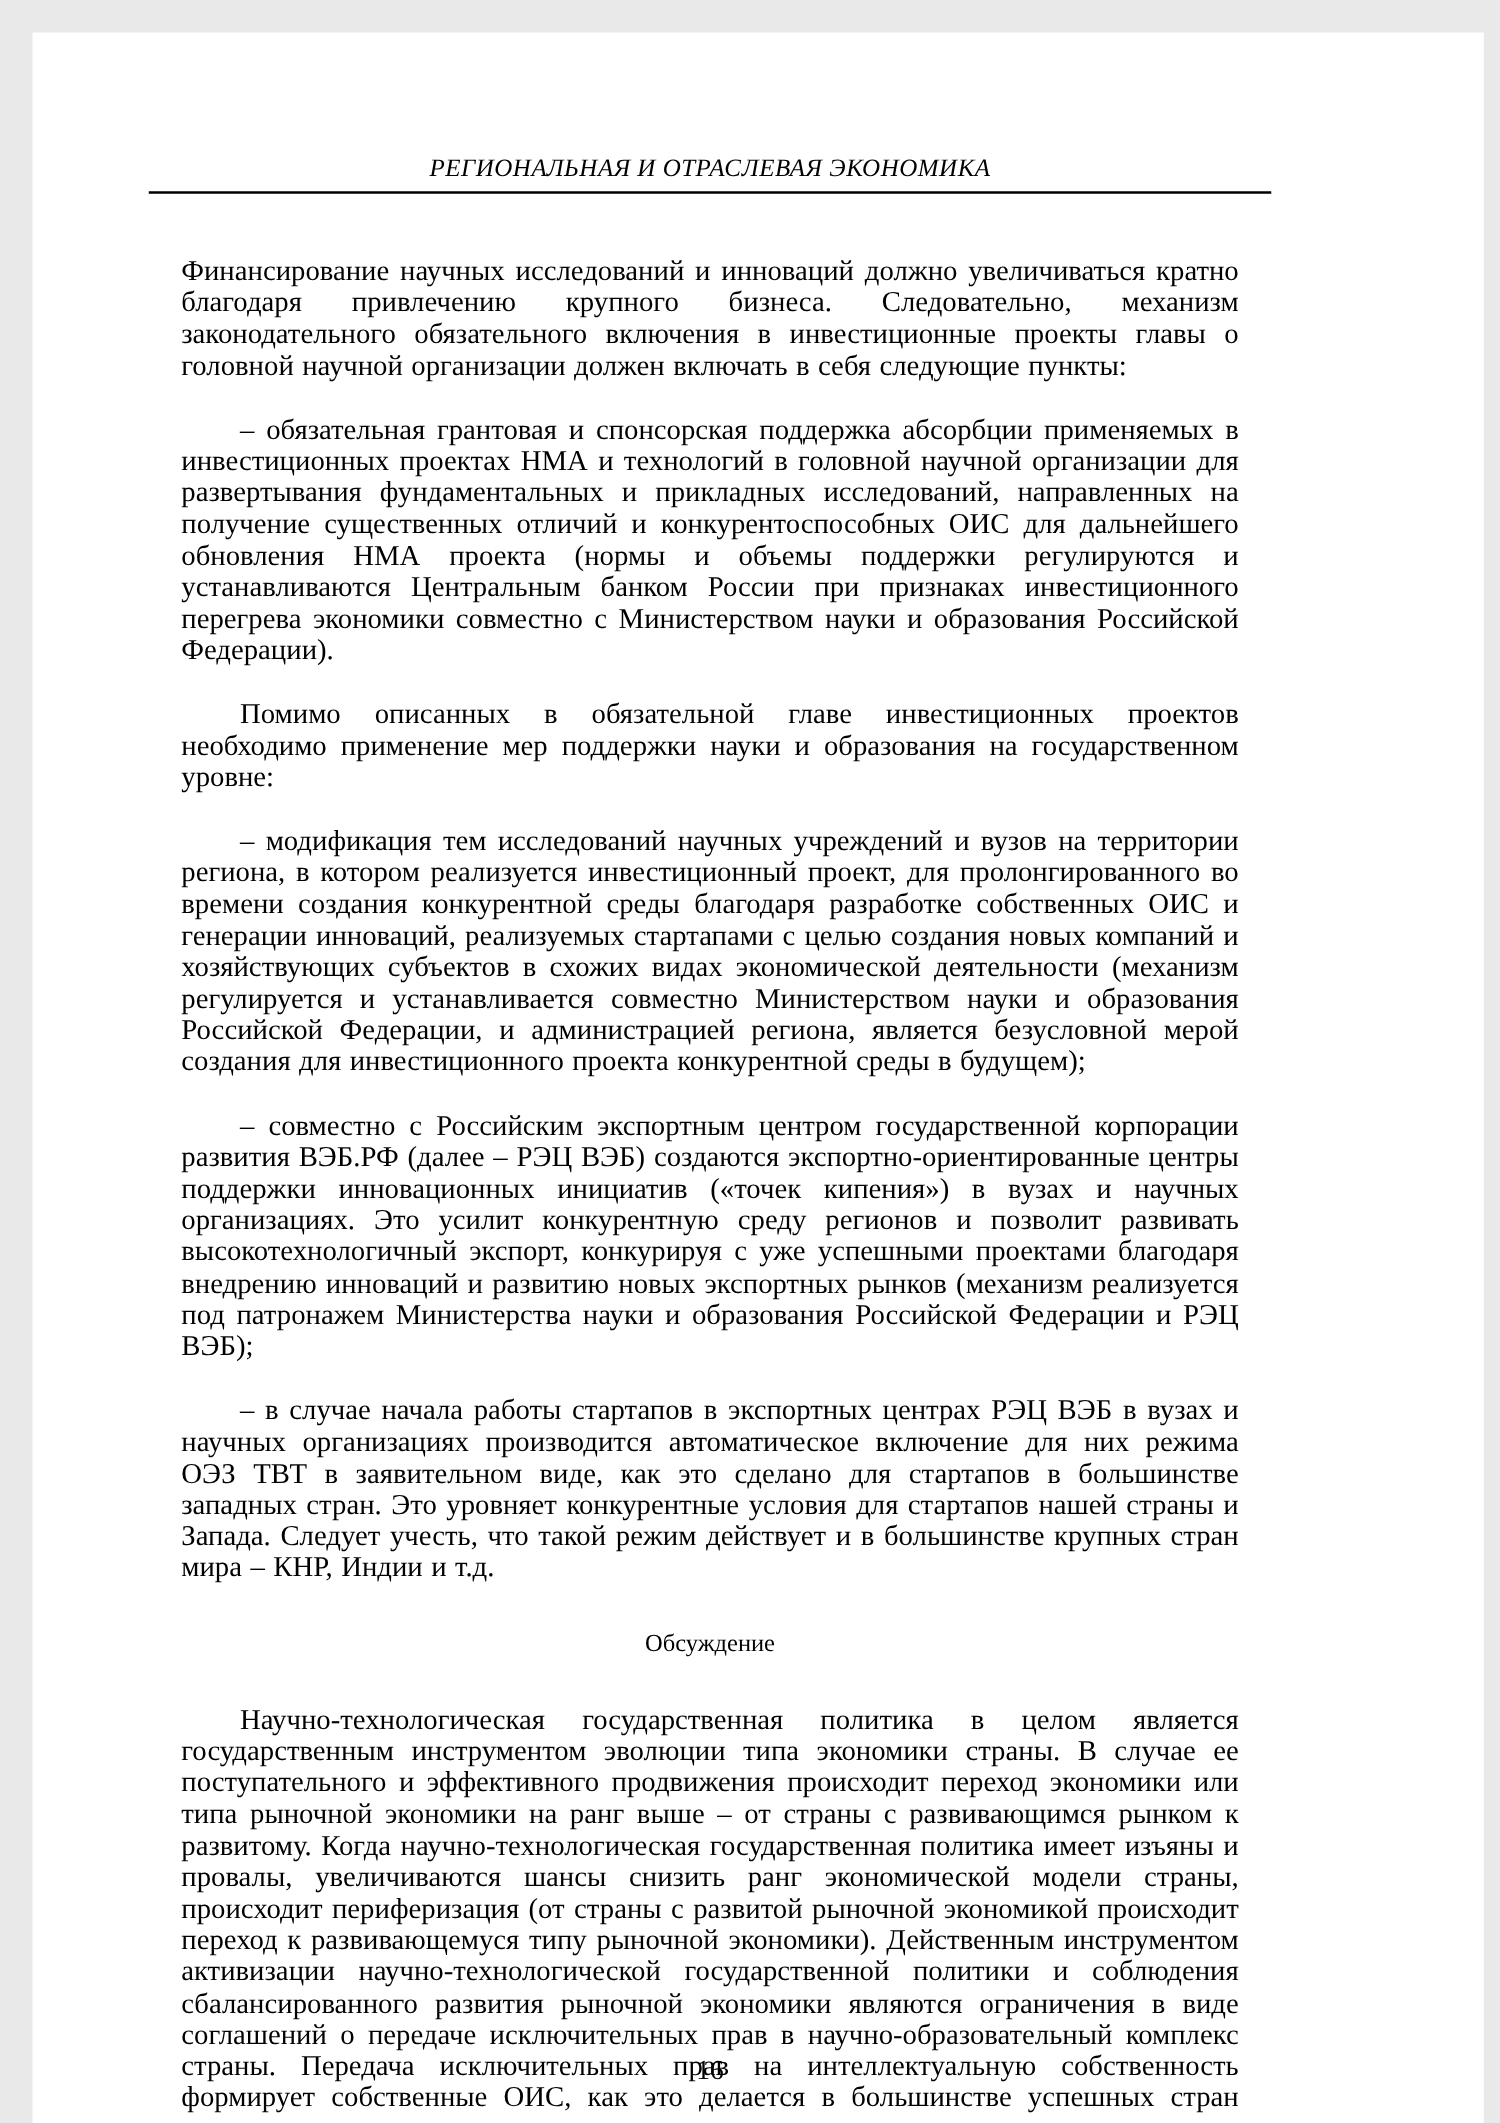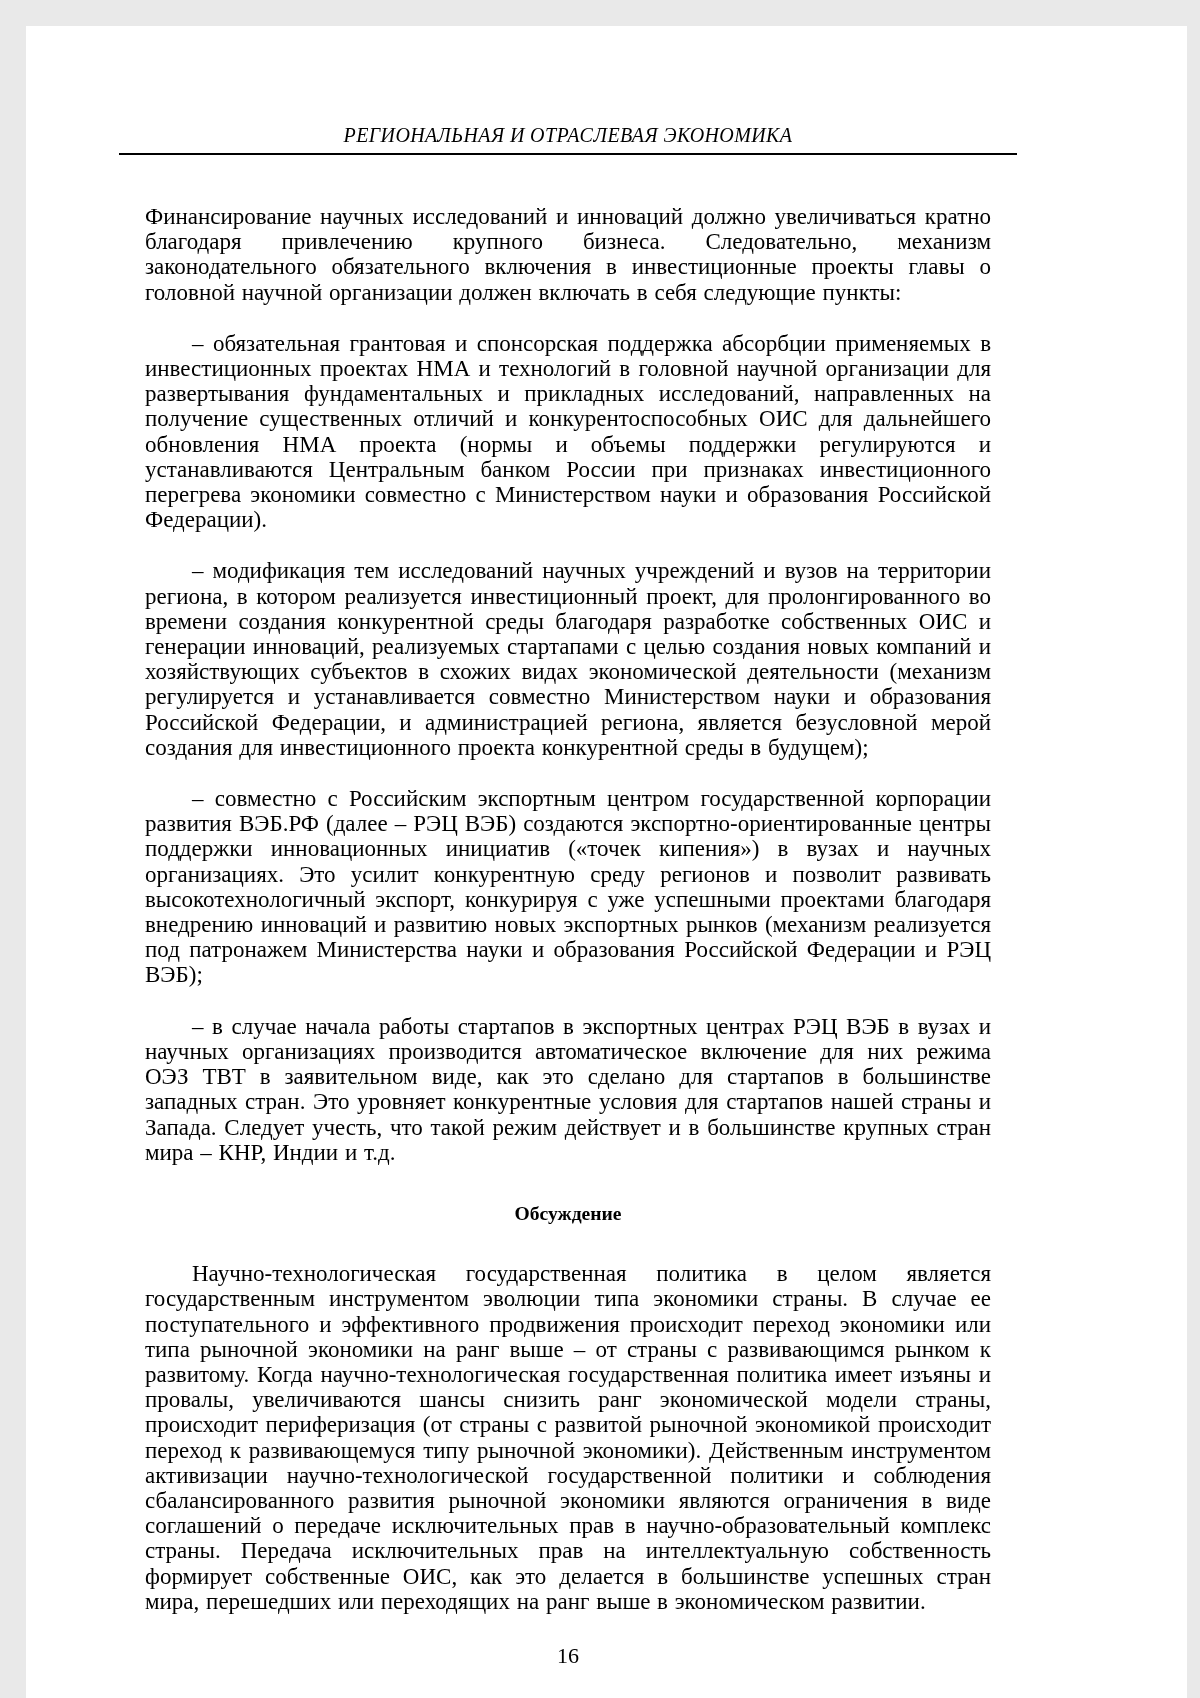--- a/index.html
+++ b/index.html
@@ -34,21 +34,21 @@
     font-size: 23px;
     line-height: 25.2px;
     text-align: justify;
     text-indent: 47px;
     word-spacing: 1px;
   }
   .body-text p.flush { text-indent: 0; }
   .section-heading {
     font-size: 19.6px;
     line-height: 25.2px;
-    font-weight: bold;
+    font-weight: normal;
     text-align: center;
     margin: 10px 0 9px 0;
   }
   .page-number {
     position: absolute;
     bottom: 42px;
     left: 80px;
     width: 924px;
     text-align: center;
     font-size: 22px;
@@ -58,20 +58,21 @@
 <body>
 
 <div class="page">
   <div class="content">
 
     <div class="running-header">РЕГИОНАЛЬНАЯ И ОТРАСЛЕВАЯ ЭКОНОМИКА</div>
 
     <div class="body-text">
       <p class="flush">Финансирование научных исследований и инноваций должно увеличиваться кратно благодаря привлечению крупного бизнеса. Следовательно, механизм законодательного обязательного включения в инвестиционные проекты главы о головной научной организации должен включать в себя следующие пункты:</p>
       <p>– обязательная грантовая и спонсорская поддержка абсорбции применяемых в инвестиционных проектах НМА и технологий в головной научной организации для развертывания фундаментальных и прикладных исследований, направленных на получение существенных отличий и конкурентоспособных ОИС для дальнейшего обновления НМА проекта (нормы и объемы поддержки регулируются и устанавливаются Центральным банком России при признаках инвестиционного перегрева экономики совместно с Министерством науки и образования Российской Федерации).</p>
+      <p>Помимо описанных в обязательной главе инвестиционных проектов необходимо применение мер поддержки науки и образования на государственном уровне:</p>
       <p>– модификация тем исследований научных учреждений и вузов на территории региона, в котором реализуется инвестиционный проект, для пролонгированного во времени создания конкурентной среды благодаря разработке собственных ОИС и генерации инноваций, реализуемых стартапами с целью создания новых компаний и хозяйствующих субъектов в схожих видах экономической деятельности (механизм регулируется и устанавливается совместно Министерством науки и образования Российской Федерации, и администрацией региона, является безусловной мерой создания для инвестиционного проекта конкурентной среды в будущем);</p>
       <p>– совместно с Российским экспортным центром государственной корпорации развития ВЭБ.РФ (далее – РЭЦ ВЭБ) создаются экспортно-ориентированные центры поддержки инновационных инициатив («точек кипения») в вузах и научных организациях. Это усилит конкурентную среду регионов и позволит развивать высокотехнологичный экспорт, конкурируя с уже успешными проектами благодаря внедрению инноваций и развитию новых экспортных рынков (механизм реализуется под патронажем Министерства науки и образования Российской Федерации и РЭЦ ВЭБ);</p>
       <p>– в случае начала работы стартапов в экспортных центрах РЭЦ ВЭБ в вузах и научных организациях производится автоматическое включение для них режима ОЭЗ ТВТ в заявительном виде, как это сделано для стартапов в большинстве западных стран. Это уровняет конкурентные условия для стартапов нашей страны и Запада. Следует учесть, что такой режим действует и в большинстве крупных стран мира – КНР, Индии и т.д.</p>
 
       <div class="section-heading">Обсуждение</div>
 
       <p>Научно-технологическая государственная политика в целом является государственным инструментом эволюции типа экономики страны. В случае ее поступательного и эффективного продвижения происходит переход экономики или типа рыночной экономики на ранг выше – от страны с развивающимся рынком к развитому. Когда научно-технологическая государственная политика имеет изъяны и провалы, увеличиваются шансы снизить ранг экономической модели страны, происходит периферизация (от страны с развитой рыночной экономикой происходит переход к развивающемуся типу рыночной экономики). Действенным инструментом активизации научно-технологической государственной политики и соблюдения сбалансированного развития рыночной экономики являются ограничения в виде соглашений о передаче исключительных прав в научно-образовательный комплекс страны. Передача исключительных прав на интеллектуальную собственность формирует собственные ОИС, как это делается в большинстве успешных стран мира, перешедших или переходящих на ранг выше в экономическом развитии.</p>
     </div>
 
   </div>

